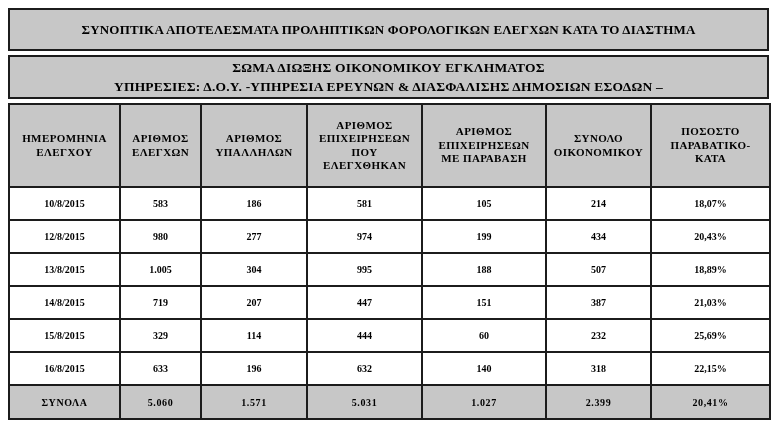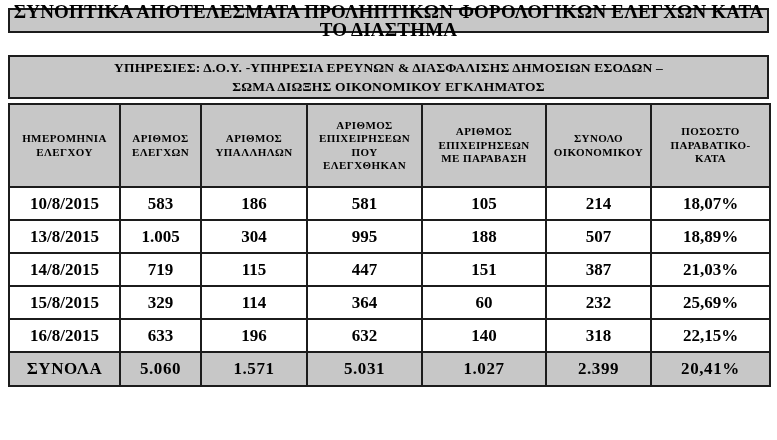--- a/index.html
+++ b/index.html
@@ -14,21 +14,21 @@
   }
   .gray-block{
     position:absolute;left:8px;width:761px;
     box-sizing:border-box;
     background:#c7c7c7;
     border:2px solid #1c1c1c;
     display:flex;flex-direction:column;
     justify-content:center;align-items:center;
     text-align:center;
   }
-  #title-block{top:8px;height:25px;font-size:19px;line-height:18px;letter-spacing:0.2px;}
+  #title-block{top:8px;height:43px;font-size:13px;line-height:18px;letter-spacing:0.2px;}
   #services-block{top:55px;height:44px;font-size:13.5px;line-height:19px;letter-spacing:0.2px;}
   table.main{
     position:absolute;top:103px;left:8px;
     width:761px;
     border-collapse:collapse;
     table-layout:fixed;
   }
   table.main th, table.main td{
     border:2px solid #1c1c1c;
     text-align:center;
@@ -39,42 +39,42 @@
   table.main th{
     background:#c7c7c7;
     font-size:11px;
     line-height:13.5px;
     letter-spacing:0.4px;
     white-space:pre-line;
     height:81px;
   }
   table.main td{
     background:#ffffff;
-    font-size:17px;
+    font-size:10px;
     height:31px;
     text-align:center;
   }
   table.main tr.totals td{
     background:#c7c7c7;
     height:32px;
     letter-spacing:0.6px;
   }
 </style>
 </head>
 <body>
 
 <div class="page">
 
   <div class="gray-block" id="title-block">
     <div>ΣΥΝΟΠΤΙΚΑ ΑΠΟΤΕΛΕΣΜΑΤΑ ΠΡΟΛΗΠΤΙΚΩΝ ΦΟΡΟΛΟΓΙΚΩΝ ΕΛΕΓΧΩΝ ΚΑΤΑ ΤΟ ΔΙΑΣΤΗΜΑ</div>
   </div>
 
   <div class="gray-block" id="services-block">
+    <div>ΣΩΜΑ ΔΙΩΞΗΣ ΟΙΚΟΝΟΜΙΚΟΥ ΕΓΚΛΗΜΑΤΟΣ</div>
     <div>ΥΠΗΡΕΣΙΕΣ: Δ.Ο.Υ. -ΥΠΗΡΕΣΙΑ ΕΡΕΥΝΩΝ &amp; ΔΙΑΣΦΑΛΙΣΗΣ ΔΗΜΟΣΙΩΝ ΕΣΟΔΩΝ –</div>
-    <div>ΣΩΜΑ ΔΙΩΞΗΣ ΟΙΚΟΝΟΜΙΚΟΥ ΕΓΚΛΗΜΑΤΟΣ</div>
   </div>
 
   <table class="main">
     <colgroup>
       <col style="width:111px">
         <col style="width:81px">
         <col style="width:106px">
       <col style="width:115px">
         <col style="width:124px">
         <col style="width:105px">
@@ -106,42 +106,51 @@
       <tr>
         <td>10/8/2015</td>
         <td>583</td>
         <td>186</td>
         <td>581</td>
         <td>105</td>
         <td>214</td>
         <td>18,07%</td>
       </tr>
       <tr>
+        <td>12/8/2015</td>
+        <td>980</td>
+        <td>277</td>
+        <td>974</td>
+        <td>199</td>
+        <td>434</td>
+        <td>20,43%</td>
+      </tr>
+      <tr>
         <td>13/8/2015</td>
         <td>1.005</td>
         <td>304</td>
         <td>995</td>
         <td>188</td>
         <td>507</td>
         <td>18,89%</td>
       </tr>
       <tr>
         <td>14/8/2015</td>
         <td>719</td>
-        <td>115</td>
+        <td>207</td>
         <td>447</td>
         <td>151</td>
         <td>387</td>
         <td>21,03%</td>
       </tr>
       <tr>
         <td>15/8/2015</td>
         <td>329</td>
         <td>114</td>
-        <td>364</td>
+        <td>444</td>
         <td>60</td>
         <td>232</td>
         <td>25,69%</td>
       </tr>
       <tr>
         <td>16/8/2015</td>
         <td>633</td>
         <td>196</td>
         <td>632</td>
         <td>140</td>

